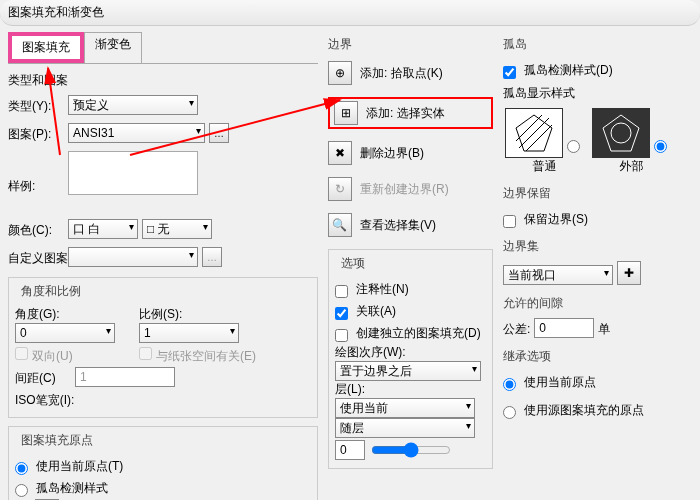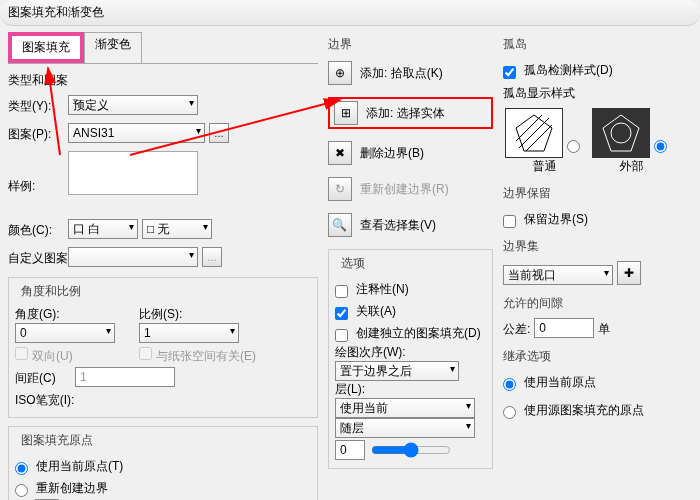--- a/index.html
+++ b/index.html
@@ -92,21 +92,21 @@
     </div>
 
     <div class="fieldset">
       <div class="legend">图案填充原点</div>
       <label class="row">
           <input type="radio" name="orig" checked="" style="">
           <span>使用当前原点(T)</span>
         </label>
       <label class="row">
           <input type="radio" name="orig" style="">
-          <span>重新创建边界</span>
+          <span>孤岛检测样式</span>
         </label>
       <div class="row disabled" style="padding-left:20px">
         <span class="icon-btn disabled">▦</span>
         <span>单击以设置新原点</span>
         </div>
       
     </div>
   </div>
 
   <div class="col col2">
@@ -140,21 +140,21 @@
         </label>
       <label class="row">
           <input type="checkbox" checked="" style="">
           <span>关联(A)</span>
         </label>
       <label class="row">
           <input type="checkbox" style="">
           <span>创建独立的图案填充(D)</span>
         </label>
       <div>绘图次序(W):</div>
-      <span class="sel-wrap"><select style="width:124px"><option>置于边界之后</option></select></span>
+      <span class="sel-wrap"><select style="width:146px"><option>置于边界之后</option></select></span>
       <div>层(L):</div>
       <span class="sel-wrap"><select style="width:140px"><option>使用当前</option></select></span>
       <span class="sel-wrap"><select style="width:140px"><option>随层</option></select></span>
       <div class="row">
           <input type="text" style="width: 30px;" value="0">
           <input type="range" class="slider" value="50" style="">
         </div>
     </div>
   </div>
 

